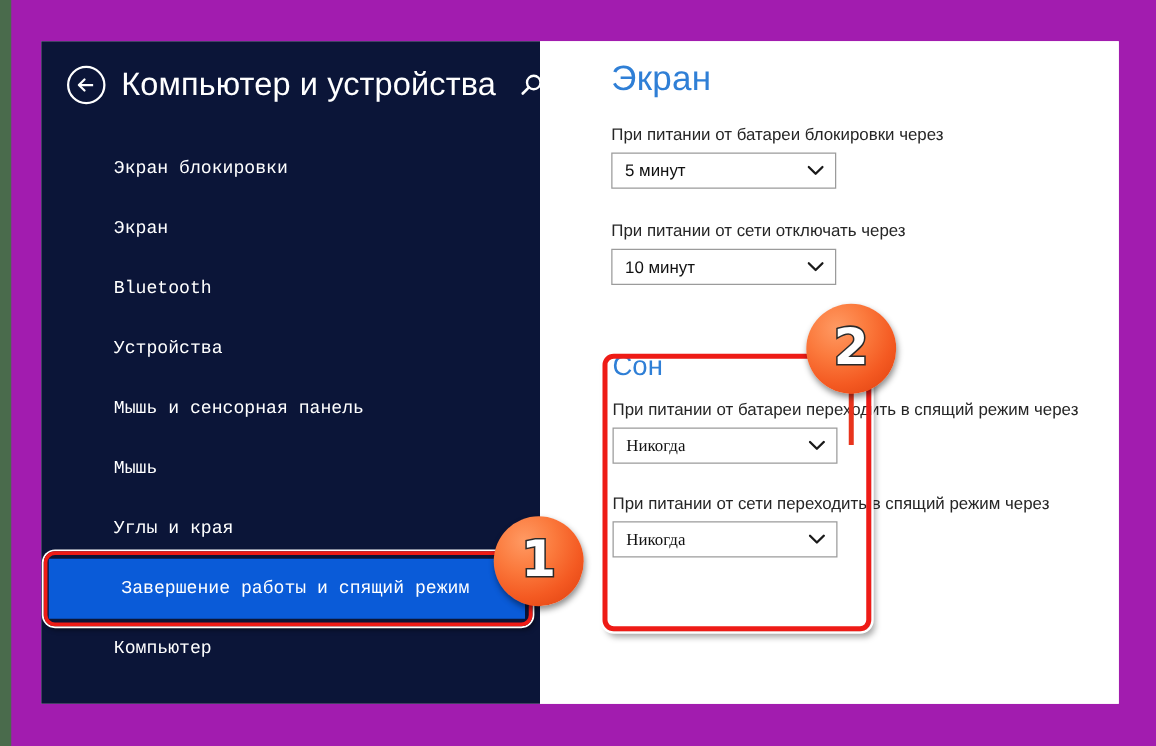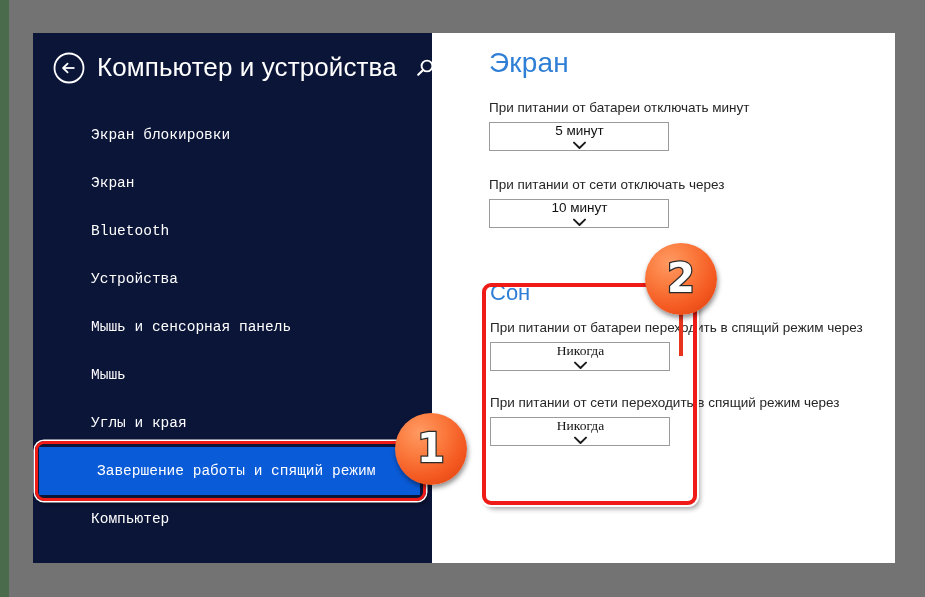--- a/index.html
+++ b/index.html
@@ -12,21 +12,21 @@
     height: 597px;
     overflow: hidden;
     font-family: "Liberation Sans", sans-serif;
     position: relative;
   }
 
   
   #frame {
     position: absolute;
     inset: 0;
-    background: #737373;
+    background: #a21caf;
   }
   #green-strip {
     position: absolute;
     left: 0; top: 0;
     width: 9px; height: 597px;
     background: #4a6b4c;
   }
 
   
   #settings-window {
@@ -148,21 +148,20 @@
     background: #ffffff;
     display: flex;
     align-items: center;
     justify-content: space-between;
     padding: 0 9px 0 10px;
     box-sizing: border-box;
     font-size: 13.5px;
     color: #111111;
     cursor: pointer;
     margin-bottom: 26px;
-    flex-direction: column;
   }
   .combo .chev {
     width: 13px; height: 9px;
     flex: none;
   }
 
   
   #sleep-group {
     position: absolute;
     left: 52px;
@@ -285,21 +284,21 @@
         <li class="nav-item">
           <span>Компьютер</span>
         </li>
       </ul>
     </div>
 
     <div id="content">
 
       <h1 id="content-title">Экран</h1>
 
-      <div class="field-label">При питании от батареи отключать минут</div>
+      <div class="field-label">При питании от батареи блокировки через</div>
       <div class="combo">
         <span>5 минут</span>
         <svg class="chev" viewBox="0 0 13 9">
           <path d="M1 1.6 L6.5 7 L12 1.6" fill="none" stroke="#1a1a1a" stroke-width="1.9" stroke-linecap="round" stroke-linejoin="round"></path>
         </svg>
       </div>
 
       <div class="field-label">При питании от сети отключать через</div>
       <div class="combo">
         <span>10 минут</span>

